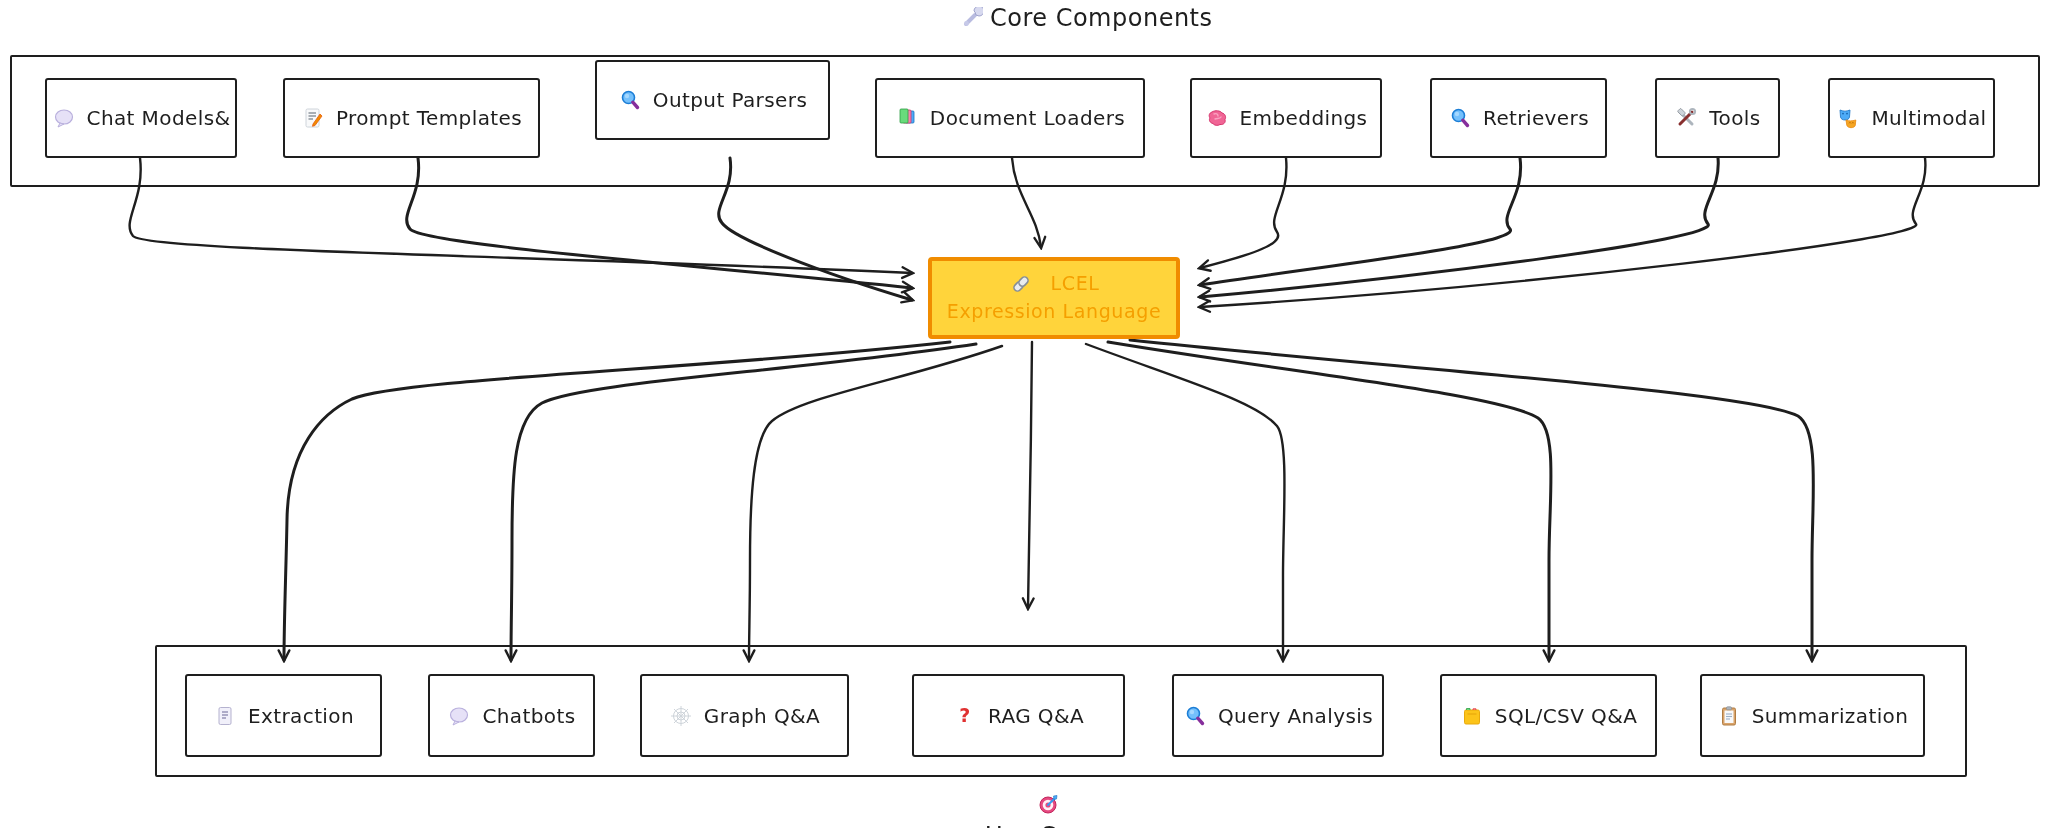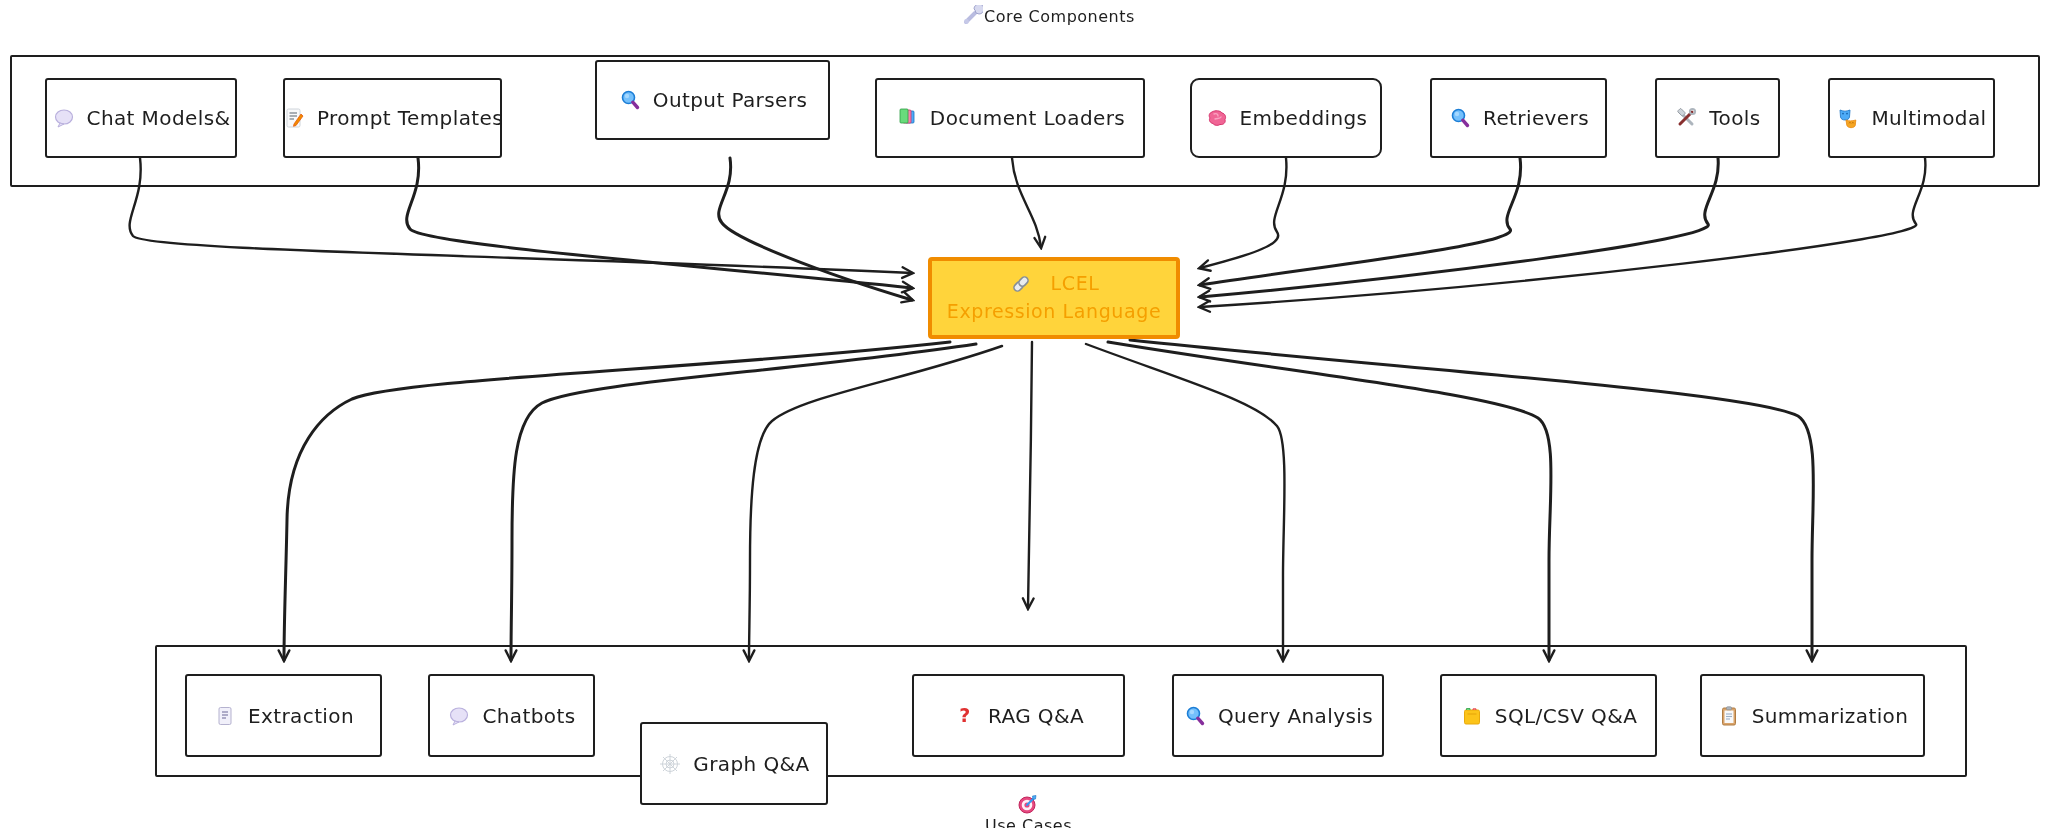--- a/index.html
+++ b/index.html
@@ -1,20 +1,20 @@
 <!DOCTYPE html>
 <html><head>
 <meta charset="utf-8">
 <style>
   html,body{margin:0;padding:0;background:#ffffff;}
   body{font-family:"DejaVu Sans","Liberation Sans",sans-serif;color:#1e1e1e;}
   #canvas{position:relative;width:2047px;height:828px;background:#ffffff;overflow:hidden;}
 
-  .section-title{position:absolute;display:flex;align-items:center;gap:0;
-    font-size:16px;letter-spacing:.5px;color:#1e1e1e;}
+  .section-title{position:absolute;display:flex;align-items:center;gap:6px;
+    font-size:24px;letter-spacing:.5px;color:#1e1e1e;}
   .section-title .lbl{white-space:nowrap;}
 
   .group-frame{position:absolute;border:2.6px solid #1e1e1e;border-radius:2px;background:transparent;}
 
   .node-box{position:absolute;border:2.7px solid #1e1e1e;border-radius:3px;background:#ffffff;
     display:flex;align-items:center;justify-content:center;gap:11px;
     font-size:20px;letter-spacing:.4px;color:#1e1e1e;box-sizing:border-box;white-space:nowrap;}
 
   .icon{display:inline-flex;align-items:center;justify-content:center;width:24px;height:24px;flex:0 0 auto;}
   .icon svg{display:block;}
@@ -55,21 +55,21 @@
   <div id="top-boxes">
       <div class="node-box" style="left: 45px; top: 78px; width: 192px; height: 80px;">
         <span class="icon">
           <svg width="22" height="22" viewBox="0 0 22 22">
             <ellipse cx="11" cy="10" rx="8.5" ry="7" fill="#e6e1f7" stroke="#b9b0dd" stroke-width="1.2"></ellipse>
             <path d="M7 16 L5 20 L11 17 Z" fill="#e6e1f7" stroke="#b9b0dd" stroke-width="1"></path>
           </svg>
         </span>
         <span>Chat Models&amp;</span>
       </div>
-      <div class="node-box" style="left: 283px; top: 78px; width: 219px; height: 80px;">
+      <div class="node-box" style="left: 283px; top: 78px; width: 257px; height: 80px;">
         <span class="icon">
           <svg width="22" height="22" viewBox="0 0 22 22">
             <rect x="4" y="2" width="13" height="18" rx="1.5" fill="#f8f9fa" stroke="#ced4da"></rect>
             <line x1="6.5" y1="6" x2="14" y2="6" stroke="#868e96" stroke-width="1.4"></line>
             <line x1="6.5" y1="9" x2="14" y2="9" stroke="#868e96" stroke-width="1.4"></line>
             <line x1="6.5" y1="12" x2="11" y2="12" stroke="#868e96" stroke-width="1.4"></line>
             <path d="M11 17 L18 7 L20 9 L13 18.5 L10.5 19.3 Z" fill="#f08c00" stroke="#e8590c" stroke-width=".8"></path>
           </svg>
         </span>
         <span>Prompt Templates</span>
@@ -87,21 +87,21 @@
       <div class="node-box" style="left: 875px; top: 78px; width: 270px; height: 80px;">
         <span class="icon">
           <svg width="22" height="22" viewBox="0 0 22 22">
             <rect x="10" y="4" width="8" height="12" rx="1" fill="#4dabf7" stroke="#1971c2" stroke-width=".8"></rect>
             <rect x="7" y="3" width="8" height="13" rx="1" fill="#f783ac" stroke="#d6336c" stroke-width=".8"></rect>
             <rect x="4" y="2" width="8" height="14" rx="1" fill="#69db7c" stroke="#2f9e44" stroke-width=".8"></rect>
           </svg>
         </span>
         <span>Document Loaders</span>
       </div>
-      <div class="node-box" style="left: 1190px; top: 78px; width: 192px; height: 80px; border-radius: 9px;">
+      <div class="node-box" style="left: 1190px; top: 78px; width: 192px; height: 80px;">
         <span class="icon">
           <svg width="22" height="22" viewBox="0 0 22 22">
             <path d="M6 5 C3 6 2.5 9 4 11 C2.5 13 4 16 7 16.5 C8 18.5 12 19 14 17.5 C17.5 18 20 15.5 19 12.5 C20.5 10 19 6.5 16 6 C14.5 3.5 9 3 6 5 Z" fill="#f06595" stroke="#d6336c" stroke-width="1"></path>
             <path d="M8 7 C10 6 12 7 12 9 M9 12 C11 11 14 12 15 10" stroke="#faa2c1" stroke-width="1.4" fill="none" stroke-linecap="round"></path>
           </svg>
         </span>
         <span>Embeddings</span>
       </div>
       <div class="node-box" style="left: 1430px; top: 78px; width: 177px; height: 80px;">
         <span class="icon">
@@ -194,21 +194,21 @@
       </div>
       <div class="node-box" style="left: 428px; top: 674px; width: 167px; height: 83px;">
         <span class="icon">
           <svg width="22" height="22" viewBox="0 0 22 22">
             <ellipse cx="11" cy="10" rx="8.5" ry="7" fill="#e6e1f7" stroke="#b9b0dd" stroke-width="1.2"></ellipse>
             <path d="M7 16 L5 20 L11 17 Z" fill="#e6e1f7" stroke="#b9b0dd" stroke-width="1"></path>
           </svg>
         </span>
         <span>Chatbots</span>
       </div>
-      <div class="node-box" style="left: 640px; top: 674px; width: 188px; height: 83px; margin-top: 48px;">
+      <div class="node-box" style="left: 640px; top: 674px; width: 209px; height: 83px;">
         <span class="icon">
           <svg width="22" height="22" viewBox="0 0 22 22">
             <g stroke="#ced4da" stroke-width="1" fill="none">
               <path d="M11 1 L11 21 M1 11 L21 11 M4 4 L18 18 M18 4 L4 18"></path>
               <circle cx="11" cy="11" r="4"></circle>
               <circle cx="11" cy="11" r="7.5"></circle>
             </g>
           </svg>
         </span>
         <span>Graph Q&amp;A</span>

